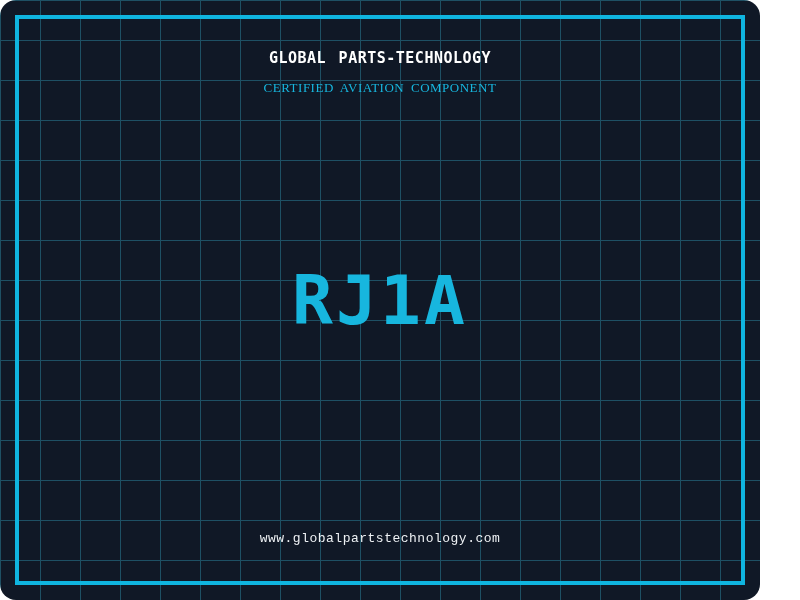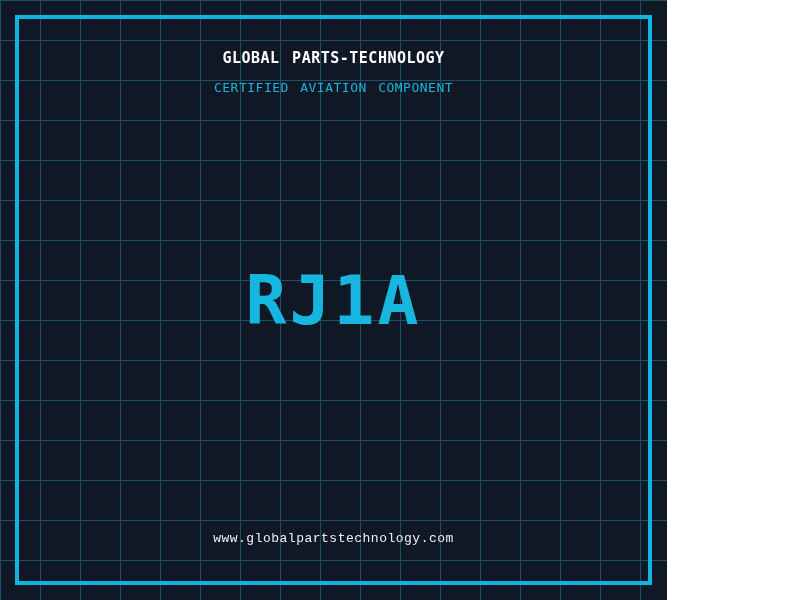--- a/index.html
+++ b/index.html
@@ -13,28 +13,29 @@
   }
   * { margin: 0; padding: 0; box-sizing: border-box; }
   html, body {
     width: 800px;
     height: 600px;
     overflow: hidden;
     font-family: "DejaVu Sans Mono", "Liberation Mono", monospace;
   }
   .canvas {
     position: relative;
-    width: 667px;
+    width: 760px;
     height: 600px;
     background-color: var(--background);
     background-image:
       linear-gradient(to right, var(--grid-line) 1px, transparent 1px),
       linear-gradient(to bottom, var(--grid-line) 1px, transparent 1px);
     background-size: 40px 40px;
     background-position: 0 0;
+    border-radius: 16px;
   }
   .frame {
     position: absolute;
     left: 15px;
     top: 15px;
     right: 15px;
     bottom: 15px;
     border: 4px solid var(--frame);
     pointer-events: none;
   }
@@ -54,20 +55,21 @@
     word-spacing: 3px;
     color: var(--title-white);
   }
   .certification-subtitle {
     top: 81px;
     font-size: 13px;
     line-height: 14px;
     letter-spacing: 0.5px;
     word-spacing: 3px;
     color: var(--accent-cyan);
+    font-family: Liberation Serif, serif;
   }
   .part-number-label {
     top: 222px;
     font-size: 15px;
     line-height: 15px;
     letter-spacing: 0.5px;
     word-spacing: 3px;
     color: var(--label-gray);
   }
   .part-number-value {

